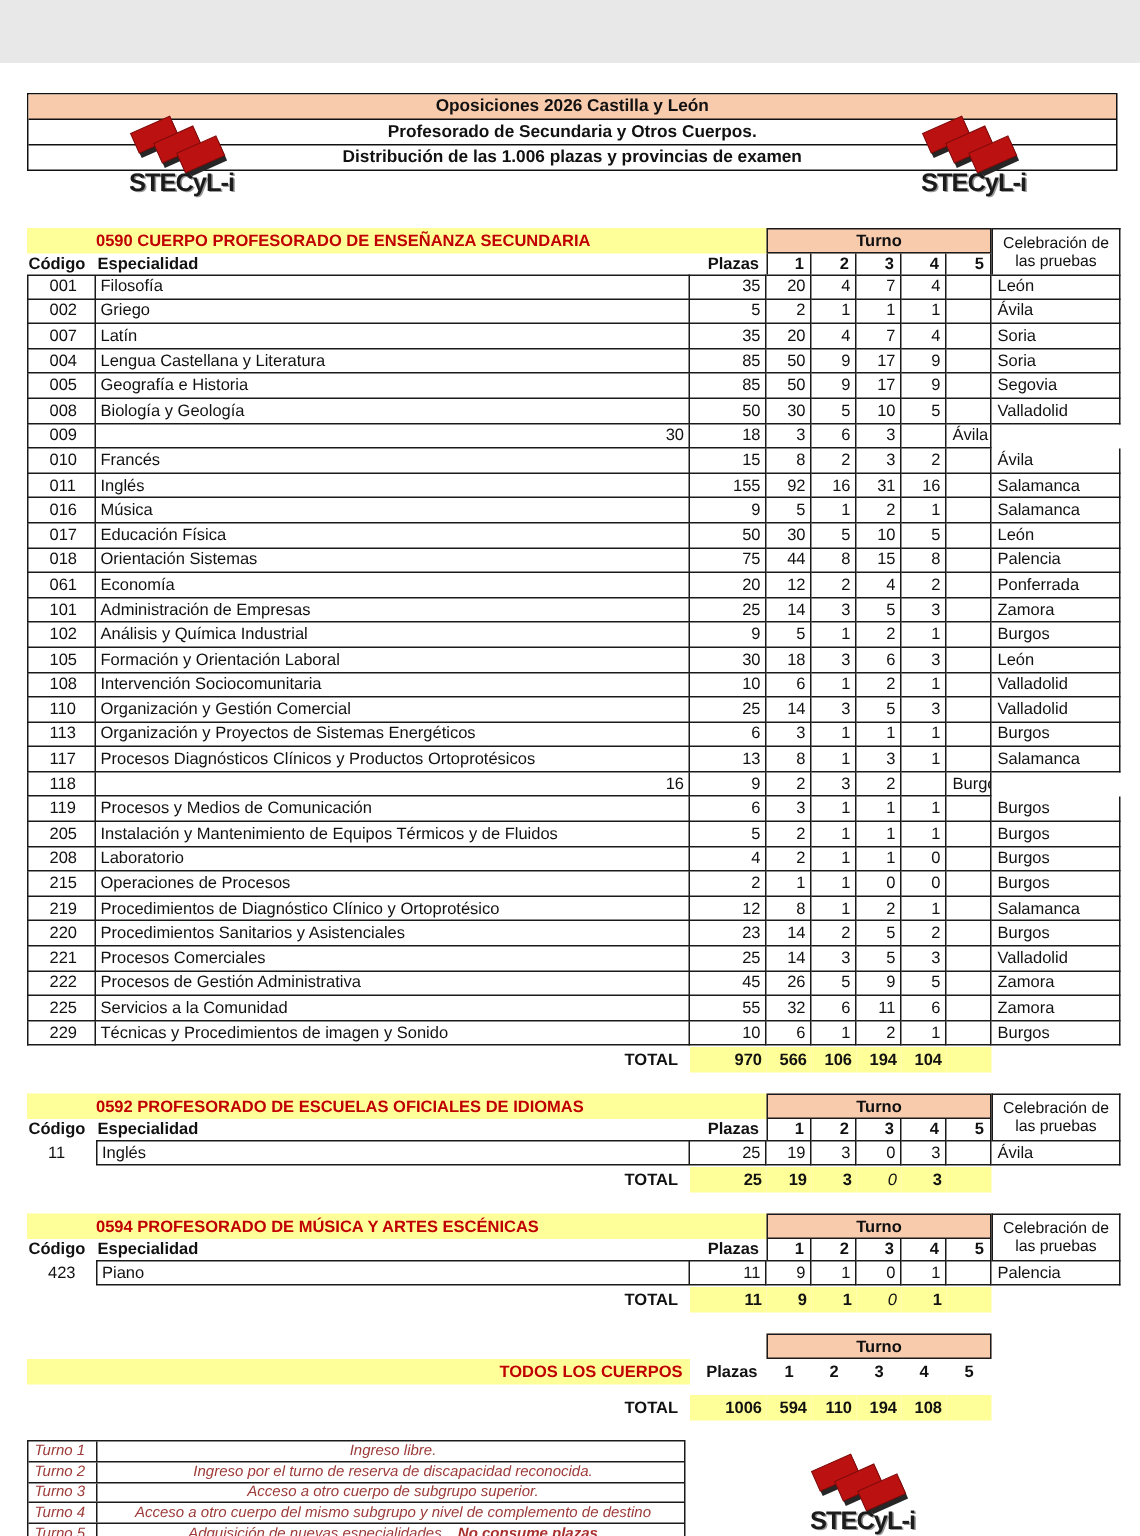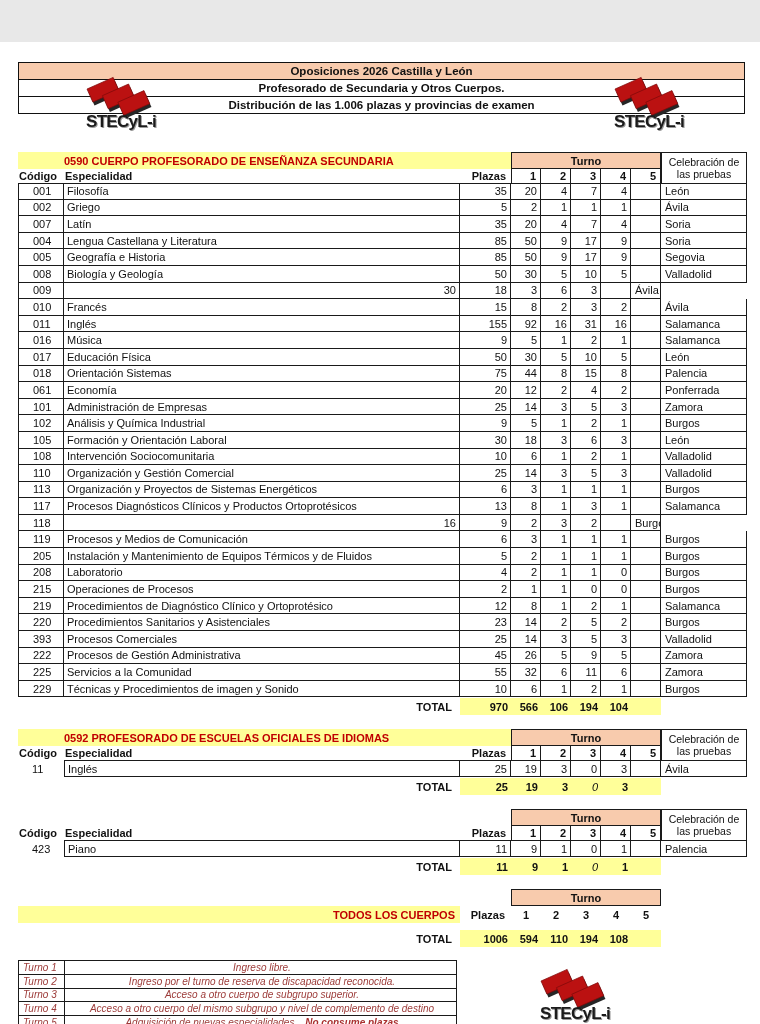--- a/index.html
+++ b/index.html
@@ -442,21 +442,21 @@
               <div class="cell d-especialidad">Procedimientos Sanitarios y Asistenciales</div>
               <div class="cell d-plazas">23</div>
               <div class="cell d-t1">14</div>
               <div class="cell d-t2">2</div>
               <div class="cell d-t3">5</div>
               <div class="cell d-t4">2</div>
               <div class="cell d-t5"></div>
               <div class="cell d-provincia">Burgos</div>
             </div>
             <div class="grid trow">
-              <div class="cell d-codigo cfirst">393</div>
+              <div class="cell d-codigo cfirst">221</div>
               <div class="cell d-especialidad">Procesos Comerciales</div>
               <div class="cell d-plazas">25</div>
               <div class="cell d-t1">14</div>
               <div class="cell d-t2">3</div>
               <div class="cell d-t3">5</div>
               <div class="cell d-t4">3</div>
               <div class="cell d-t5"></div>
               <div class="cell d-provincia">Valladolid</div>
             </div>
             <div class="grid trow">
@@ -538,20 +538,21 @@
             <div class="cell ty" style="grid-column: 3;">25</div>
             <div class="cell ty" style="grid-column: 4;">19</div>
             <div class="cell ty" style="grid-column: 5;">3</div>
             <div class="cell ty it" style="grid-column: 6;">0</div>
             <div class="cell ty" style="grid-column: 7;">3</div>
             <div class="cell ty" style="grid-column: 8;"></div>
           </div>
         </div>
         <div class="xsection nbcode">
           <div class="grid thead">
+            <div class="cell title" style="grid-column: 1 / 4;">0594 PROFESORADO DE MÚSICA Y ARTES ESCÉNICAS</div>
             <div class="cell turno-box" style="grid-column: 4 / 9;">Turno</div>
             <div class="cell celeb" style="grid-area: 1 / 9 / 3;">
               <div class="celeb-line">Celebración de</div>
               <div class="celeb-line">las pruebas</div>
             </div>
             <div class="cell h-cod" style="grid-area: 2 / 1;">Código</div>
             <div class="cell h-esp" style="grid-area: 2 / 2;">Especialidad</div>
             <div class="cell h-plz" style="grid-area: 2 / 3;">Plazas</div>
             <div class="cell h-t first" style="grid-area: 2 / 4;">1</div>
             <div class="cell h-t" style="grid-area: 2 / 5;">2</div>

